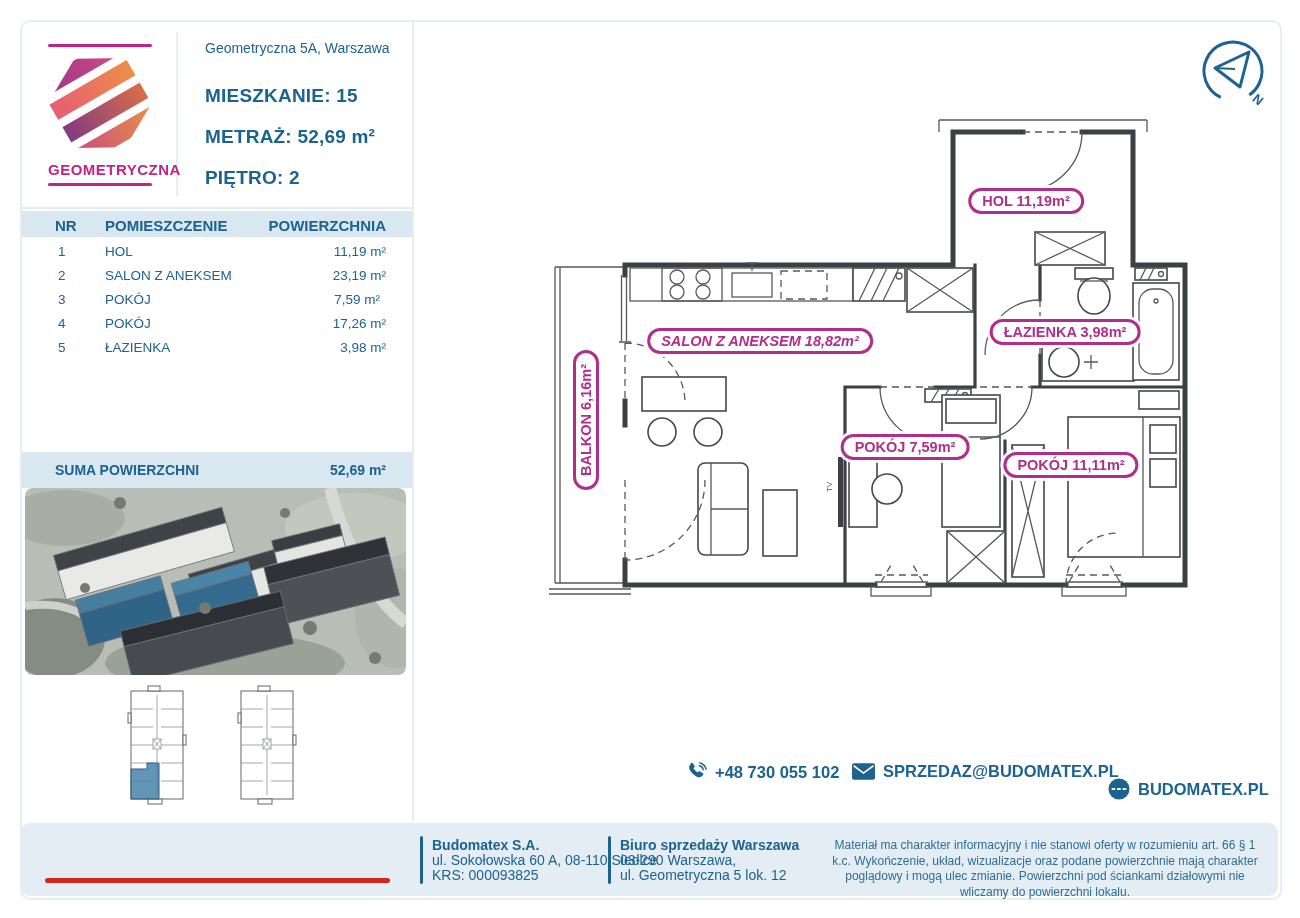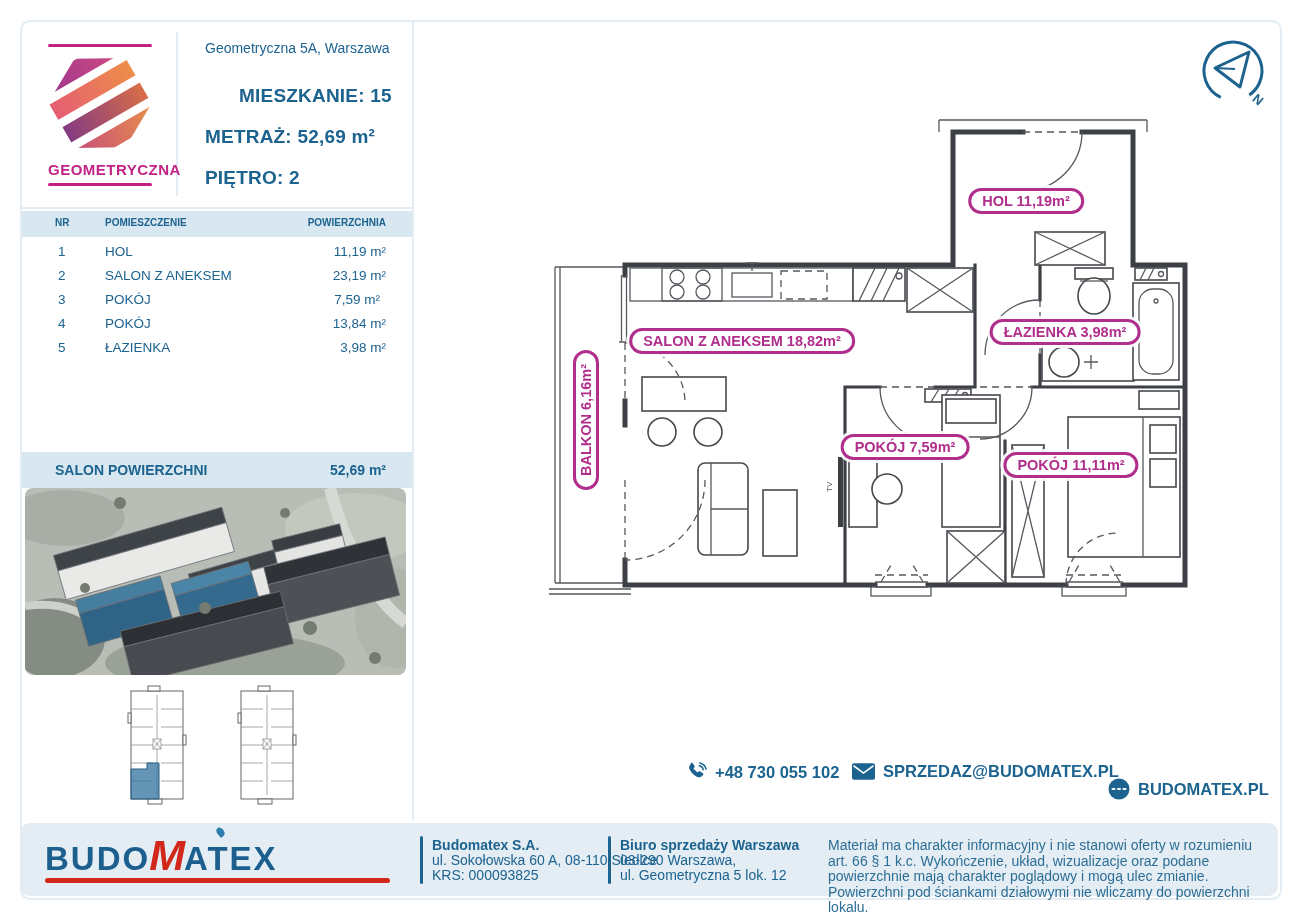--- a/index.html
+++ b/index.html
@@ -7,21 +7,21 @@
        font-family:"Liberation Sans", sans-serif;color:#1c6390;}
   .abs{position:absolute;}
   
   .card{left:20px;top:20px;width:1258px;height:876px;border:2px solid #e3edf3;border-radius:10px;}
   .vline{background:#e3edf3;width:2px;}
   .hline{background:#e3edf3;height:2px;}
   
   .addr{font-size:14px;font-weight:normal;}
   .hrow{font-size:19px;font-weight:bold;letter-spacing:.2px;}
   .thead{background:#d9e7f1;}
-  .thead span{font-size:10px;font-weight:bold;}
+  .thead span{font-size:15px;font-weight:bold;}
   .trow{font-size:13.5px;}
   .sumband{background:#d9e7f1;font-weight:bold;font-size:14px;}
   .brandname{font-size:15px;font-weight:bold;letter-spacing:.5px;color:#c22286;}
   .rule{background:#c22286;height:3px;border-radius:2px;}
   
   .pill{position:absolute;transform:translate(-50%,-50%);background:#fff;border:3px solid #b02e8c;
         color:#b02e8c;border-radius:999px;padding:2px 11px;font-size:14.5px;font-weight:bold;
         white-space:nowrap;box-shadow:0 0 0 3px rgba(255,255,255,.9);z-index:5;}
   .pill.vert{transform:translate(-50%,-50%) rotate(-90deg);}
   
@@ -30,21 +30,21 @@
   .tn{stroke:#55585d;stroke-width:1.3;fill:none;}
   .fn{stroke:#45484d;stroke-width:1.6;fill:#fff;}
   .dsh{stroke:#55585d;stroke-width:1.3;fill:none;stroke-dasharray:7 5;}
   
   .contact{font-size:16.5px;font-weight:bold;display:flex;align-items:center;gap:8px;}
   
   .fband{background:#e4edf3;border-radius:10px;}
   .fdiv{background:#1c6390;width:3px;border-radius:2px;}
   .ftxt{font-size:14px;line-height:15px;color:#1c6390;}
   .ftxt b{display:block;}
-  .disc{font-size:14px;line-height:15.5px;color:#2d6e96;text-align:left;}
+  .disc{font-size:12px;line-height:15.5px;color:#2d6e96;text-align:center;}
   .bl{font-size:33px;font-weight:bold;color:#1c5f8e;letter-spacing:2px;}
   .bm{font-size:43px;font-weight:bold;color:#d2281c;font-style:italic;margin:0 -1px;}
   .bdrop{position:absolute;width:7px;height:10px;background:#2e7fb0;border-radius:50% 50% 50% 0;
          transform:rotate(-40deg);}
   .bunder{position:absolute;height:5px;background:#d2281c;border-radius:3px;}
 </style>
 </head>
 <body>
 
 <div class="abs card"></div>
@@ -82,21 +82,21 @@
       <rect x="-15" y="27" width="130" height="17" fill="url(#g2)"></rect>
       <rect x="-15" y="52" width="130" height="17" fill="url(#g3)"></rect>
       <rect x="-15" y="77" width="130" height="17" fill="url(#g4)"></rect>
     </g>
   </svg>
   <div class="brandname" style="text-align:left;margin-top:2px;">GEOMETRYCZNA</div>
   <div class="rule" style="margin-top:5px;"></div>
 </div>
 
 <div class="abs addr" style="left:205px;top:40px;">Geometryczna 5A, Warszawa</div>
-<div class="abs hrow" style="left:205px;top:85px;margin-left:34px;">
+<div class="abs hrow" style="left:205px;top:85px;">
   <span>MIESZKANIE:</span>
   <span>15</span>
 </div>
 <div class="abs hrow" style="left:205px;top:126px;">
   <span>METRAŻ:</span>
   <span>52,69 m²</span>
 </div>
 <div class="abs hrow" style="left:205px;top:167px;">
   <span>PIĘTRO:</span>
   <span>2</span>
@@ -120,31 +120,31 @@
     <span class="abs" style="right:26px;">23,19 m²</span>
   </div>
   <div class="trow" style="position:relative;height:24px;">
     <span class="abs" style="left:36px;">3</span>
     <span class="abs" style="left:83px;">POKÓJ</span>
     <span class="abs" style="right:32px;">7,59 m²</span>
   </div>
   <div class="trow" style="position:relative;height:24px;">
     <span class="abs" style="left:36px;">4</span>
     <span class="abs" style="left:83px;">POKÓJ</span>
-    <span class="abs" style="right:26px;">13,84 m²</span>
+    <span class="abs" style="right:26px;">17,26 m²</span>
   </div>
   <div class="trow" style="position:relative;height:24px;">
     <span class="abs" style="left:36px;">5</span>
     <span class="abs" style="left:83px;">ŁAZIENKA</span>
     <span class="abs" style="right:26px;">3,98 m²</span>
   </div>
 </div>
 
 <div class="abs sumband" style="left:22px;top:452px;width:390px;height:36px;">
-  <span class="abs" style="left:33px;top:10px;">SALON POWIERZCHNI</span>
+  <span class="abs" style="left:33px;top:10px;">SUMA POWIERZCHNI</span>
   <span class="abs" style="right:26px;top:10px;">52,69 m²</span>
 </div>
 
 <svg class="abs" style="left:25px;top:488px;border-radius:8px;" width="381" height="187" viewBox="0 0 381 187">
   <rect width="381" height="187" fill="#b8bdb6"></rect>
   <ellipse cx="40" cy="30" rx="60" ry="28" fill="#a8aea6"></ellipse>
   <ellipse cx="330" cy="40" rx="70" ry="35" fill="#c3c8bf"></ellipse>
   <ellipse cx="200" cy="175" rx="120" ry="30" fill="#9aa197"></ellipse>
   <ellipse cx="30" cy="150" rx="50" ry="40" fill="#858c83"></ellipse>
   <ellipse cx="370" cy="130" rx="40" ry="50" fill="#b0b6ab"></ellipse>
@@ -317,21 +317,21 @@
     <rect x="336" y="502" width="60" height="9" fill="#fff"></rect>
     <path d="M340,497 H393 M340,502 H393"></path>
     <rect x="527" y="502" width="64" height="9" fill="#fff"></rect>
     <path d="M531,497 H588 M531,502 H588"></path>
   </g>
   <path class="dsh" d="M340,490 H393 M531,490 H588 M346,497 L356,480 M388,497 L378,480 M534,497 L544,480 M585,497 L575,480"></path>
 </svg>
 
 <div class="pill" style="left:1026px;top:201px;">HOL 11,19m²</div>
 <div class="pill" style="left:1065px;top:332px;">ŁAZIENKA 3,98m²</div>
-<div class="pill" style="left:742px;top:341px;">SALON Z ANEKSEM 18,82m²</div>
+<div class="pill" style="left:760px;top:341px;font-style:italic;">SALON Z ANEKSEM 18,82m²</div>
 <div class="pill" style="left:905px;top:447px;">POKÓJ 7,59m²</div>
 <div class="pill" style="left:1071px;top:465px;">POKÓJ 11,11m²</div>
 <div class="pill vert" style="left:586px;top:420px;">BALKON 6,16m²</div>
 
 <div class="abs contact" style="left:686px;top:762px;">
   <svg width="21" height="21" viewBox="0 0 22 22">
     <path d="M4.6,2.5 C3.3,3.8 2.9,5.8 3.7,7.5 c1.7,3.6 4.5,6.4 8.1,8.1 c1.7,0.8 3.7,0.4 5,-0.9 l1.1,-1.1 c0.5,-0.5 0.4,-1.5 -0.2,-1.9 l-2.8,-1.8 c-0.5,-0.3 -1.3,-0.3 -1.7,0.1 l-1,1 c-1.8,-1.1 -3.3,-2.6 -4.4,-4.4 l1,-1 c0.4,-0.4 0.5,-1.2 0.1,-1.7 L7.1,1.3 C6.7,0.7 5.7,0.6 5.2,1.1 Z" fill="#1c6390"></path>
     <path d="M14,4 a5,5 0 0 1 4,4 M14.5,1 a8.5,8.5 0 0 1 6.5,6.5" stroke="#1c6390" stroke-width="1.6" fill="none" stroke-linecap="round"></path>
   </svg>
   <span>+48 730 055 102</span>
@@ -351,26 +351,20 @@
         <rect x="9" y="10" width="4" height="2" rx="1"></rect>
         <rect x="14.5" y="10" width="4" height="2" rx="1"></rect>
       </g>
   </svg>
   <span>BUDOMATEX.PL</span>
 </div>
 
 <div class="abs fband" style="left:20px;top:823px;width:1258px;height:73px;"></div>
 
 <div class="abs" style="left:45px;top:831px;width:350px;height:56px;">
-  <div style="display:flex;align-items:baseline;position:relative;">
-    <span class="bl">BUDO</span>
-    <span class="bm">M</span>
-    <span class="bl">ATEX</span>
-    <span class="bdrop" style="left:172px;top:-4px;"></span>
-  </div>
   <div class="bunder" style="left:0;top:47px;width:345px;"></div>
 </div>
 
 <div class="abs fdiv" style="left:420px;top:836px;height:48px;"></div>
 <div class="abs ftxt" style="left:432px;top:838px;">
   <b>Budomatex S.A.</b>
   <span>ul. Sokołowska 60 A, 08-110 Siedlce</span><br>
   <span>KRS: 000093825</span>
 </div>
 

